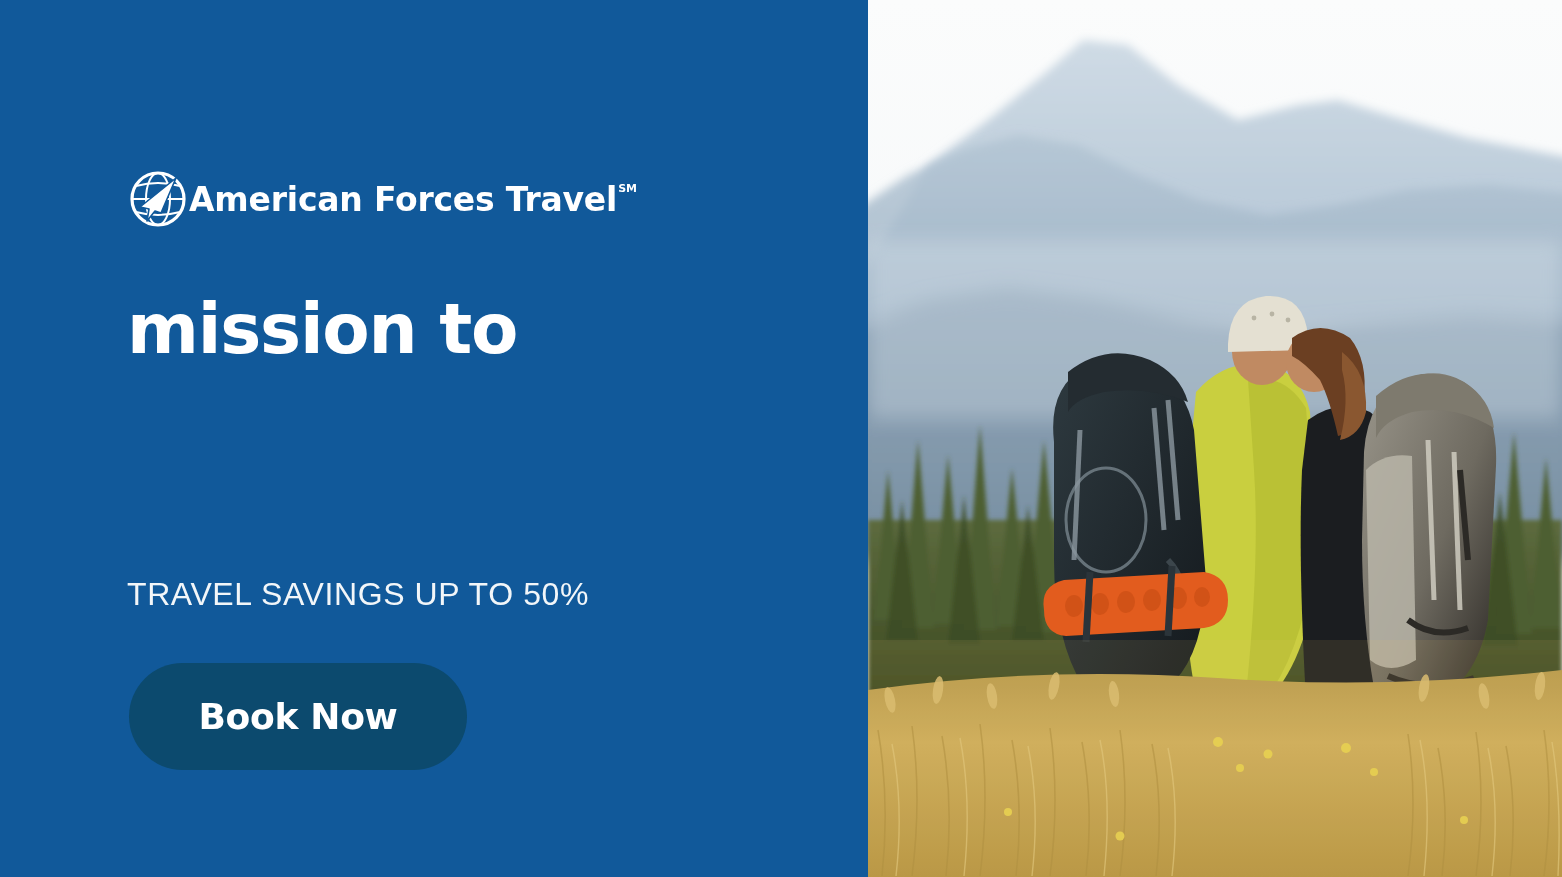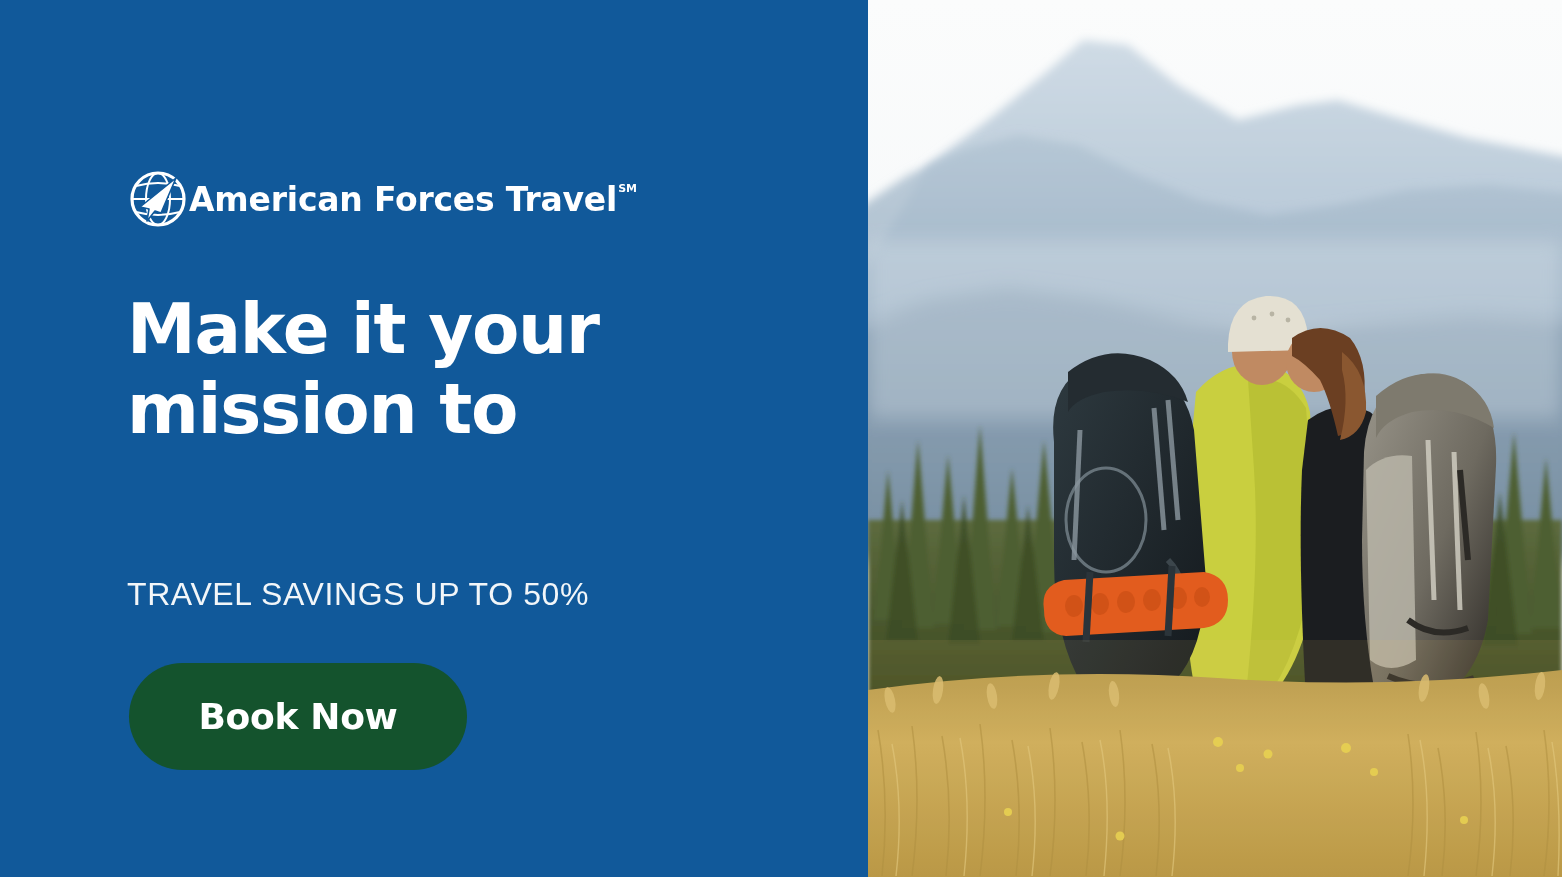--- a/index.html
+++ b/index.html
@@ -106,21 +106,21 @@
     white-space: nowrap;
   }
 
   
   .cta-button {
     position: absolute;
     top: 663px;
     left: 2px;
     width: 338px;
     height: 107px;
-    background: #14532d;
+    background: #0c4a6e;
     border: none;
     border-radius: 54px;
     color: #ffffff;
     font-family: "DejaVu Sans", sans-serif;
     font-size: 36px;
     font-weight: 700;
     letter-spacing: -0.3px;
     cursor: pointer;
     display: flex;
     align-items: center;
@@ -162,21 +162,20 @@
               <path d="M9 18 Q31 12 53 18"></path>
               <path d="M9 44 Q31 50 53 44"></path>
             </g>
             <path d="M49 10 L13 39 L22 41 L20 53 L28 43 L34 45 Z" fill="#ffffff" stroke="#11599a" stroke-width="1.6" stroke-linejoin="round"></path>
           </svg>
         </span>
         <span class="logo-wordmark"><span>American Forces Travel</span><span class="logo-sm">SM</span></span>
       </div>
 
       <h1 class="headline">
-        <span class="hl-line">Make it your</span>
         <span class="hl-line">mission to</span>
       </h1>
 
       <div class="subheadline">TRAVEL SAVINGS UP TO 50%</div>
 
       <button class="cta-button">Book Now</button>
 
     </div>
   </div>
 

